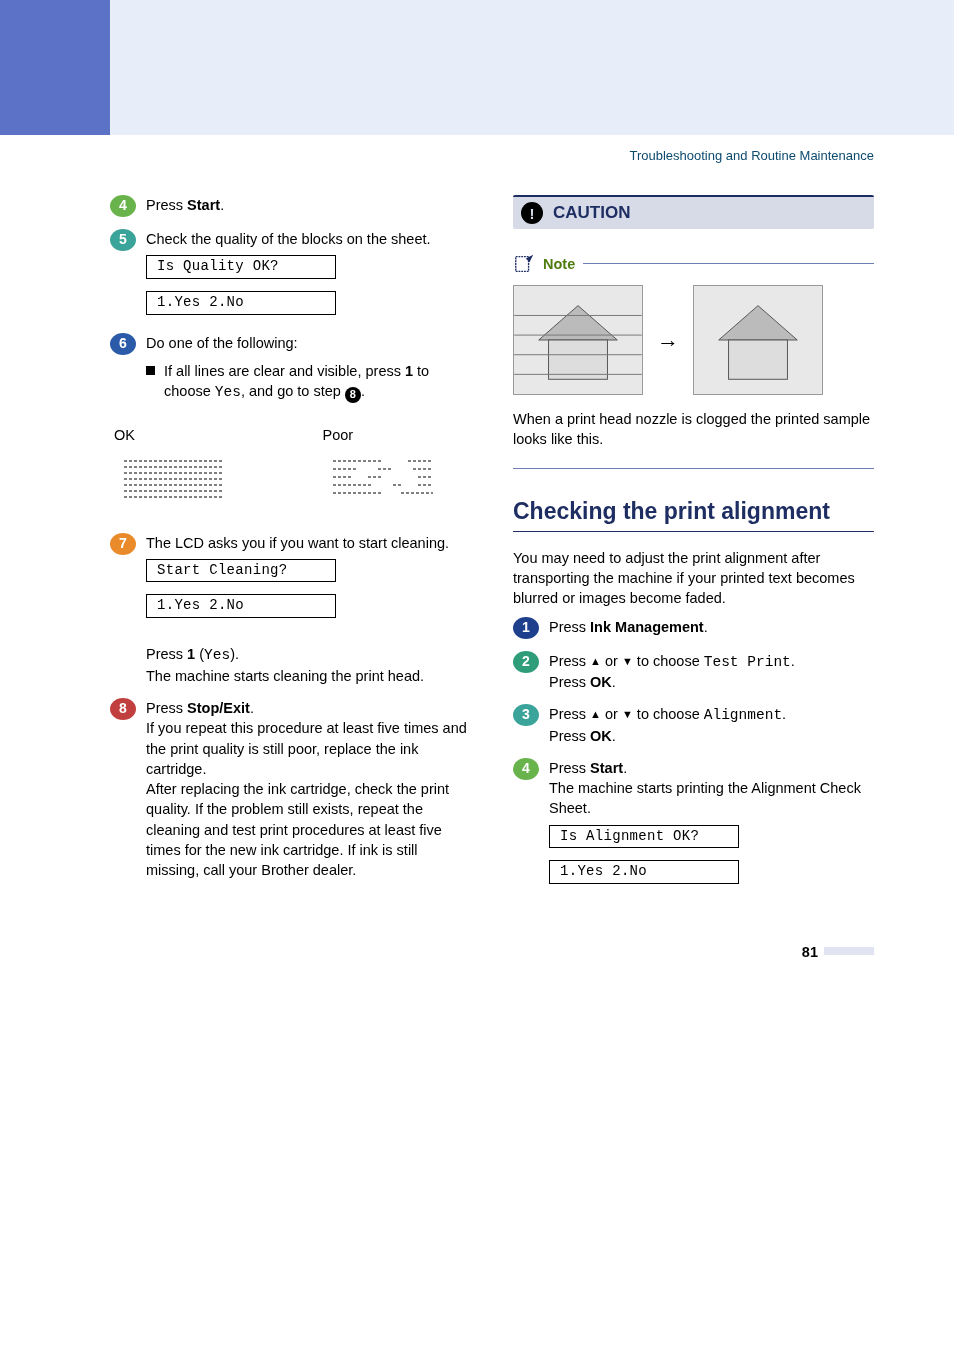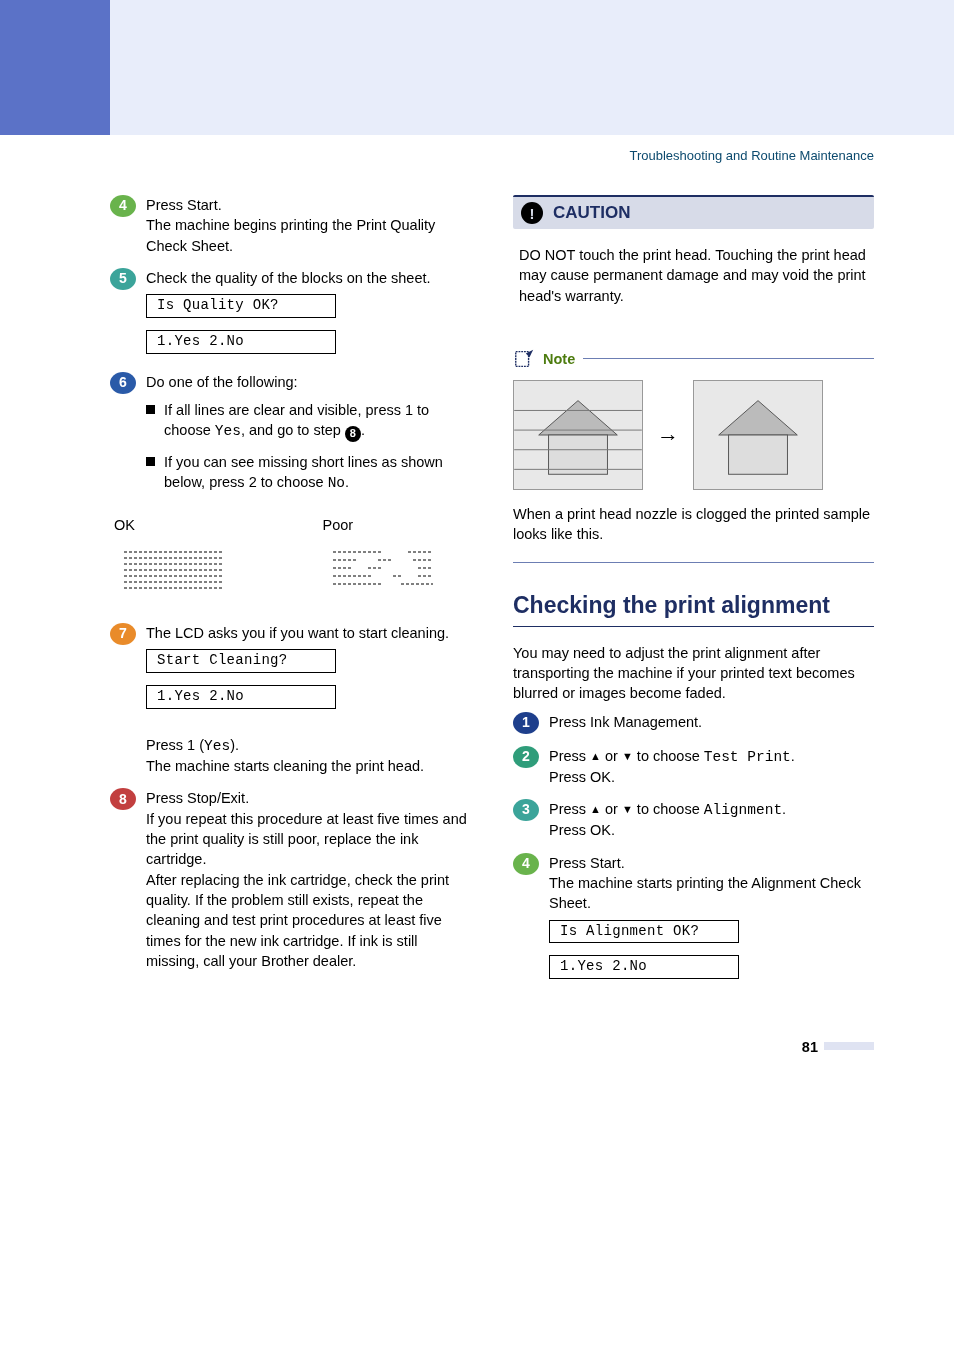--- a/index.html
+++ b/index.html
@@ -24,21 +24,21 @@
     display: inline-flex; align-items: center; justify-content: center;
     font-weight: bold; color: #fff; font-size: 14px; margin-right: 10px;
   }
   .step-body { flex: 1; }
   .green { background: #69b34c; }
   .teal { background: #3ba49a; }
   .blue { background: #2a5aa8; }
   .darkblue { background: #1e3f8c; }
   .orange { background: #e98b2a; }
   .red { background: #c23f3f; }
-  b.key { font-weight: normal; }
+  b.key { font-weight: bold; }
   .mono { font-family: "Courier New", monospace; }
   .lcd {
     display: inline-block; border: 1px solid #000; border-radius: 0;
     padding: 1px 10px; margin: 6px 0; font-family: "Lucida Console","Courier New",monospace;
     font-size: 14px; min-width: 190px; letter-spacing: 0.3px;
   }
   ul.sq { list-style: none; padding-left: 0; margin: 8px 0; }
   ul.sq li { position: relative; padding-left: 18px; margin-bottom: 10px; }
   ul.sq li::before { content:""; position:absolute; left:0; top:5px; width:9px; height:9px; background:#000; }
   .okpoor { display: flex; gap: 60px; margin: 10px 0 16px 0; padding-left: 4px; }
@@ -80,43 +80,39 @@
 
 <div class="page-wrap">
 <div class="cols">
 
 <div class="col">
 
   <div class="step">
     <span class="step-num green">4</span>
     <div class="step-body">
       <span>Press </span><b class="key">Start</b><span>.</span><br>
-      <span>The machine begins printing the Print Quality Check Sheet.</span>
     </div>
   </div>
 
   <div class="step">
     <span class="step-num teal">5</span>
     <div class="step-body">
       <span>Check the quality of the blocks on the sheet.</span><br>
       <span class="lcd">Is Quality OK?</span><br>
       <span class="lcd">1.Yes 2.No</span>
     </div>
   </div>
 
   <div class="step">
     <span class="step-num blue">6</span>
     <div class="step-body">
       <span>Do one of the following:</span>
       <ul class="sq">
         <li>
           <span>If all lines are clear and visible, press </span><b class="key">1</b><span> to choose </span><span class="mono">Yes</span><span>, and go to step </span><span class="ref-bullet">8</span><span>.</span>
-        </li>
-        <li>
-          <span>If you can see missing short lines as shown below, press </span><b class="key">2</b><span> to choose </span><span class="mono">No</span><span>.</span>
         </li>
       </ul>
     </div>
   </div>
 
   <div class="okpoor">
     <div class="okpoor-col">
       <div class="okpoor-label">OK</div>
       <svg class="dashbox" viewBox="0 0 120 60">
         <g stroke="#000" stroke-width="1" stroke-dasharray="3,2">
@@ -183,21 +179,20 @@
   </div>
 
 </div>
 
 <div class="col">
 
   <div class="caution-bar">
     <span class="caution-ico">!</span>
     <span class="caution-label">CAUTION</span>
   </div>
-  <div class="caution-body">DO NOT touch the print head. Touching the print head may cause permanent damage and may void the print head's warranty.</div>
 
   <div class="note-head">
     <svg viewBox="0 0 24 24">
             <rect x="3" y="4" width="14" height="16" fill="none" stroke="#1e2e63" stroke-width="1.5" stroke-dasharray="2,1"></rect>
             <path d="M14 6 L22 2 L18 10 Z" fill="#1e2e63"></path>
           </svg>
     <span>Note</span>
     <span class="line"></span>
   </div>
 

